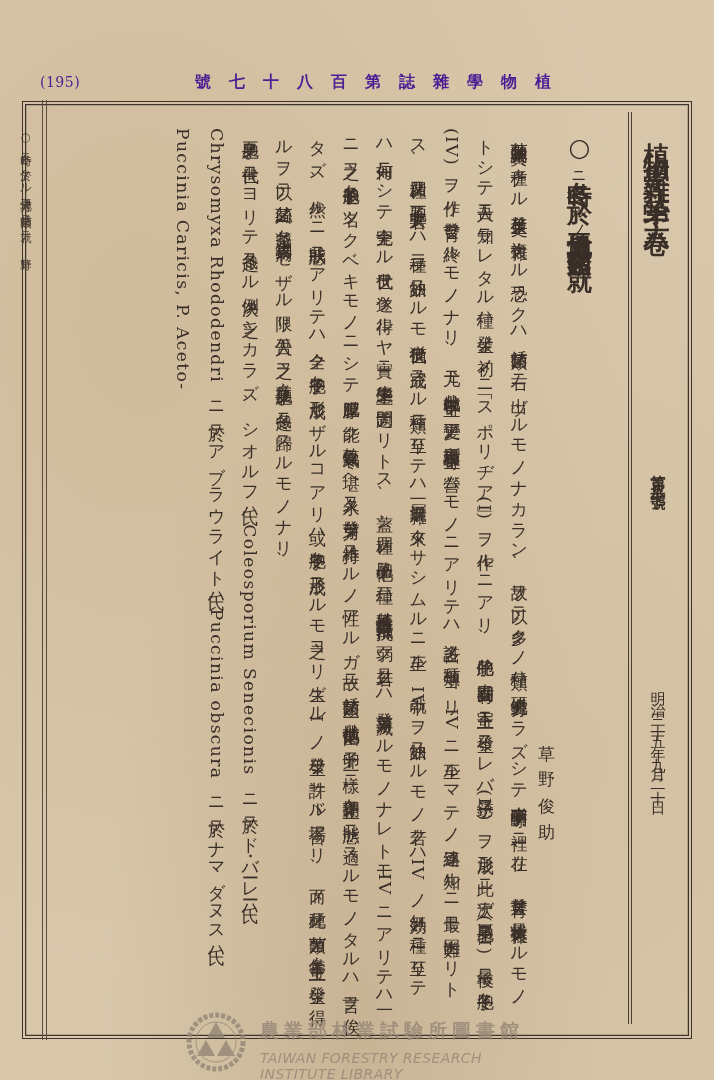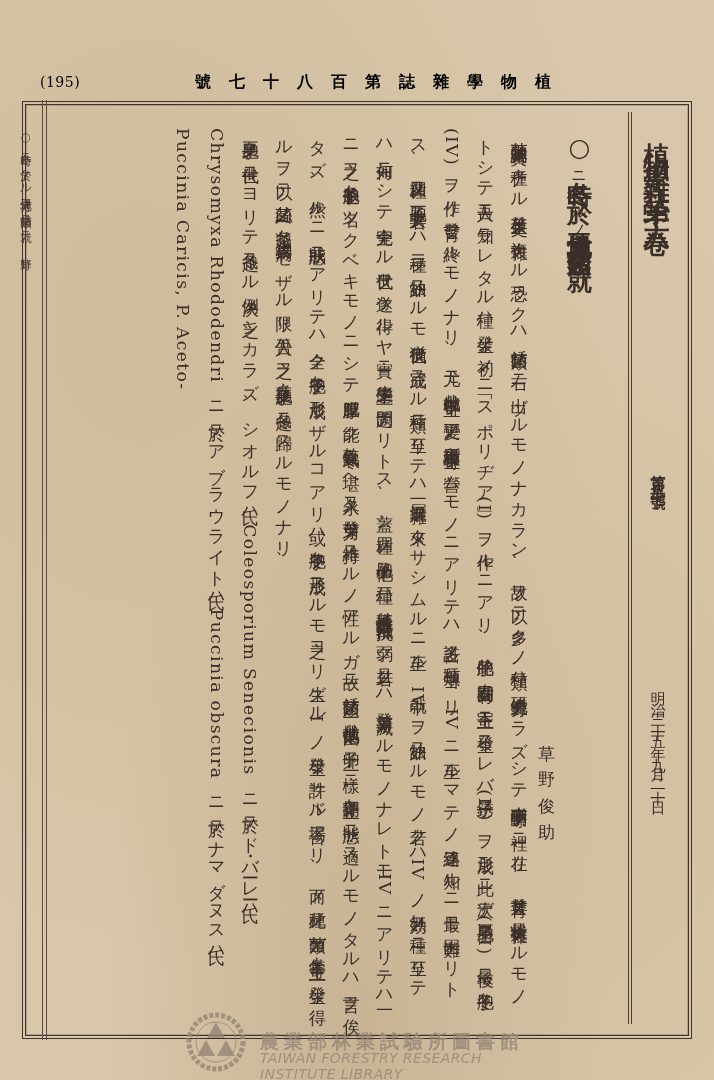--- a/index.html
+++ b/index.html
@@ -21,21 +21,21 @@
   }
 
   
   .running-header {
     position: absolute;
     top: 72px;
     left: 40px;
     width: 640px;
     height: 26px;
     font-size: 15px;
-    color: #000000;
+    color: #4c1d95;
   }
   .page-number {
     position: absolute;
     left: 0;
     top: 2px;
     font-family: "DejaVu Serif", serif;
     font-size: 14px;
     letter-spacing: 0.5px;
   }
   .running-title {
@@ -176,21 +176,20 @@
   }
   .stamp-name {
     position: absolute;
     left: 90px;
     top: 8px;
     font-family: Liberation Sans, sans-serif;
     font-size: 19px;
     font-weight: bold;
     letter-spacing: 5px;
     color: #958676;
-    margin-top: 11px;
   }
   .stamp-english {
     position: absolute;
     left: 90px;
     top: 40px;
     font-family: "DejaVu Sans", sans-serif;
     font-size: 14px;
     letter-spacing: 0.4px;
     color: #958676;
     font-style: italic;

